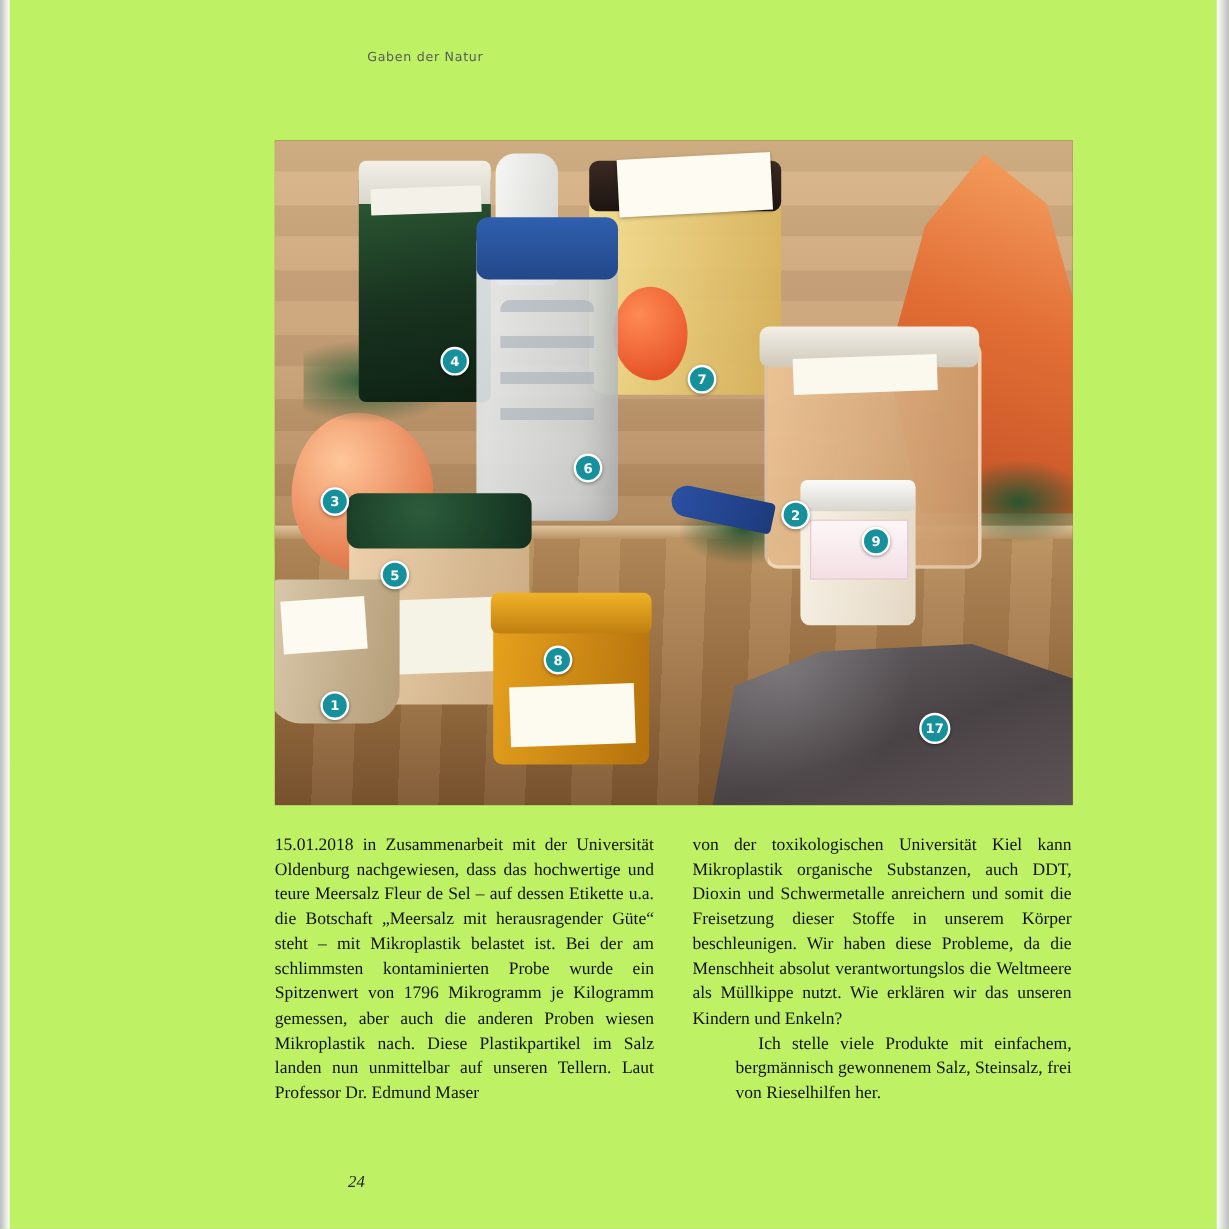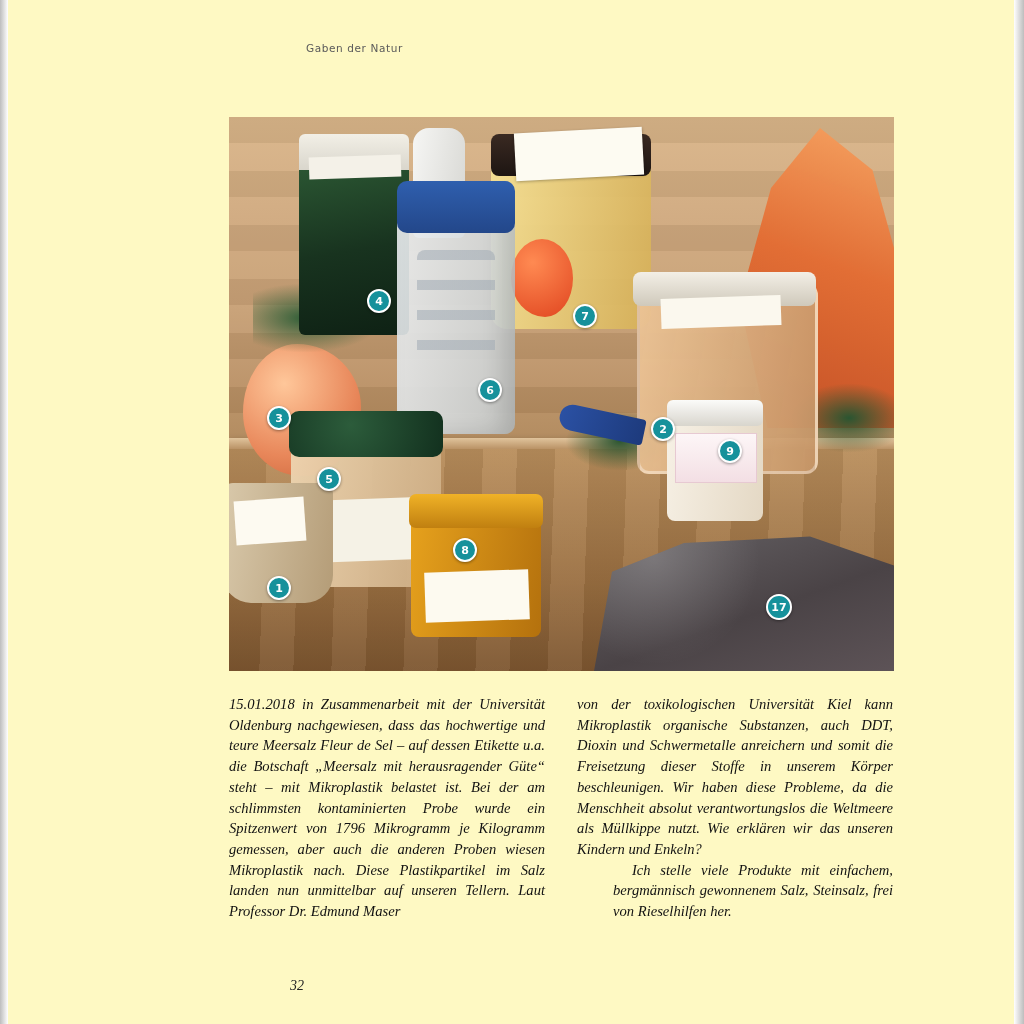--- a/index.html
+++ b/index.html
@@ -12,21 +12,21 @@
     height: 1024px;
     overflow: hidden;
     font-family: "Liberation Serif", serif;
   }
   .page {
     position: absolute;
     left: 0;
     top: 0;
     width: 1024px;
     height: 1024px;
-    background: #fef9c3;
+    background: #bef264;
   }
   .page-edge-left {
     position: absolute;
     left: 0; top: 0;
     width: 8px; height: 1024px;
     background: linear-gradient(to right, #bdbdbd, #ffffff);
   }
   .page-edge-right {
     position: absolute;
     right: 0; top: 0;
@@ -298,21 +298,21 @@
   }
   .col {
     width: 316px;
     font-family: "Liberation Serif", serif;
     font-size: 14.6px;
     line-height: 1.42;
     text-align: justify;
     color: #111111;
     hyphens: manual;
   }
-  .col p { margin: 0; font-style: italic; }
+  .col p { margin: 0; }
   .col p.indent { text-indent: 1.3em; margin-top: 0; margin-left: 36px; }
   .folio {
     position: absolute;
     left: 290px;
     top: 978px;
     font-family: "Liberation Serif", serif;
     font-style: italic;
     font-size: 14px;
     color: #222;
   }
@@ -391,14 +391,14 @@
   <div class="columns">
     <div class="col">
       <p>15.01.2018 in Zusammenarbeit mit der Universität Oldenburg nachgewiesen, dass das hochwertige und teure Meersalz Fleur de Sel – auf dessen Etikette u.a. die Botschaft „Meersalz mit herausragender Güte“ steht – mit Mikroplastik belastet ist. Bei der am schlimmsten kontaminierten Probe wurde ein Spitzenwert von 1796 Mikrogramm je Kilogramm gemessen, aber auch die anderen Proben wiesen Mikroplastik nach. Diese Plastikpartikel im Salz landen nun unmittelbar auf unseren Tellern. Laut Professor Dr. Edmund Maser</p>
     </div>
     <div class="col">
       <p>von der toxikologischen Universität Kiel kann Mikroplastik organische Substanzen, auch DDT, Dioxin und Schwermetalle anreichern und somit die Freisetzung dieser Stoffe in unserem Körper beschleunigen. Wir haben diese Probleme, da die Menschheit absolut verantwortungslos die Weltmeere als Müllkippe nutzt. Wie erklären wir das unseren Kindern und Enkeln?</p>
       <p class="indent">Ich stelle viele Produkte mit einfachem, bergmännisch gewonnenem Salz, Steinsalz, frei von Rieselhilfen her.</p>
     </div>
   </div>
 
-  <div class="folio">32</div>
+  <div class="folio">24</div>
 </div>
 
 </body></html>

